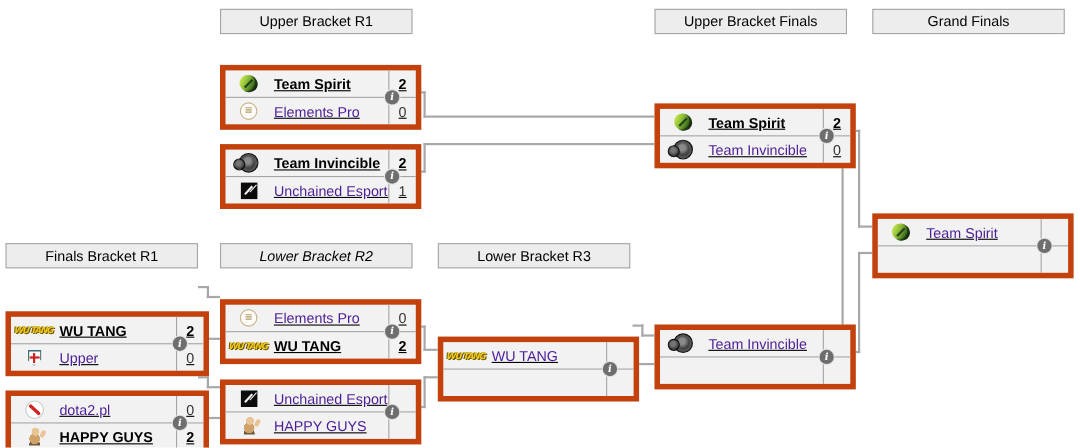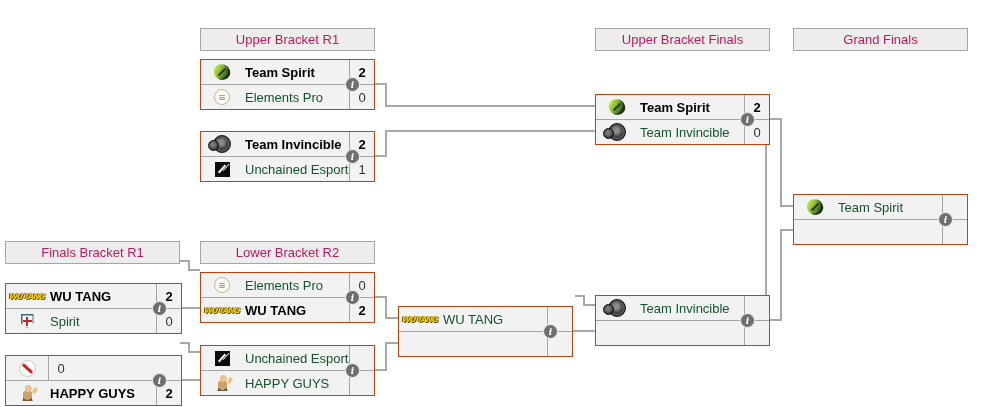--- a/index.html
+++ b/index.html
@@ -1,30 +1,30 @@
 <!DOCTYPE html>
 <html><head>
 <meta charset="utf-8">
 <style>
   html,body{margin:0;padding:0;background:#fff;}
   #stage{position:relative;width:982px;height:407px;background:#fff;
          font-family:"Liberation Sans",sans-serif;overflow:hidden;}
 
   
   .bhead{position:absolute;width:173px;height:21px;line-height:21px;text-align:center;
-         background:#ededed;border:1px solid #a5a5a5;font-size:13px;color:#be185d;z-index:2;margin-top:20px;}
+         background:#ededed;border:1px solid #a5a5a5;font-size:13px;color:#000000;z-index:2;}
 
   
   .ln{position:absolute;background:#a8a8a8;z-index:1;}
 
   
-  .match{position:absolute;width:173px;background:#f2f2f2;border:1px solid #c2410c;z-index:2;}
+  .match{position:absolute;width:173px;background:#f2f2f2;border:5px solid #c2410c;z-index:2;text-decoration:underline;}
   .row{display:flex;align-items:center;height:24px;}
   .row + .row{border-top:1px solid #a5a5a5;}
-  .tname{flex:1;font-size:13px;color:#14532d;padding-left:2px;white-space:nowrap;overflow:hidden;}
+  .tname{flex:1;font-size:13px;color:#4c1d95;padding-left:2px;white-space:nowrap;overflow:hidden;}
   .row[data-winner="true"] .tname,
   .row[data-winner="true"] .tscore{font-weight:bold;color:#000;}
   .tscore{width:24px;align-self:stretch;display:flex;align-items:center;justify-content:center;
           border-left:1px solid #a5a5a5;font-size:13px;color:#333;}
   .info{position:absolute;width:13px;height:13px;border-radius:50%;background:#6e6e6e;color:#fff;
         font:bold italic 9px "DejaVu Serif",serif;display:flex;align-items:center;justify-content:center;
         right:15px;top:18px;z-index:4;box-shadow:0 0 0 1px #e3e3e3;cursor:pointer;}
 
   
   .logo{width:42px;height:100%;flex-shrink:0;position:relative;
@@ -77,21 +77,22 @@
 </style>
 </head>
 <body>
 
 <div id="stage">
 
   <div class="bhead" style="left:200px;top:8px;">Upper Bracket R1</div>
   <div class="bhead" style="left:595px;top:8px;">Upper Bracket Finals</div>
   <div class="bhead" style="left:793px;top:8px;">Grand Finals</div>
   <div class="bhead" style="left:5px;top:221px;">Finals Bracket R1</div>
-  <div class="bhead" style="left:200px;top:221px;">Lower Bracket R2</div>
+  <div class="bhead" style="left:200px;top:221px;font-style:italic;">Lower Bracket R2</div>
+  <div class="bhead" style="left:398px;top:221px;">Lower Bracket R3</div>
 
   <div class="ln" style="left:375px;top:83px;width:12px;height:2px;"></div>
   <div class="ln" style="left:385px;top:83px;width:2px;height:24px;"></div>
   <div class="ln" style="left:385px;top:105px;width:210px;height:2px;"></div>
 
   <div class="ln" style="left:375px;top:155px;width:12px;height:2px;"></div>
   <div class="ln" style="left:385px;top:130px;width:2px;height:27px;"></div>
   <div class="ln" style="left:385px;top:130px;width:210px;height:2px;"></div>
 
   <div class="ln" style="left:770px;top:118px;width:12px;height:2px;"></div>
@@ -186,29 +187,30 @@
   </div>
 
   <div class="match" style="left:5px;top:283px;width:175px;">
     <div class="row" data-winner="true">
       <span class="logo" data-logo="wu-tang"></span>
       <span class="tname">WU TANG</span>
       <span class="tscore">2</span>
     </div>
     <div class="row" data-winner="false">
       <span class="logo" data-logo="espada"></span>
-      <span class="tname">Spirit</span>
+      <span class="tname">Upper</span>
       <span class="tscore">0</span>
     </div>
     <span class="info">i</span>
   </div>
 
   <div class="match" style="left:5px;top:355px;width:175px;">
     <div class="row" data-winner="false">
       <span class="logo" data-logo="dota2-pl"></span>
+      <span class="tname">dota2.pl</span>
       <span class="tscore">0</span>
     </div>
     <div class="row" data-winner="true">
       <span class="logo" data-logo="happy-guys"></span>
       <span class="tname">HAPPY GUYS</span>
       <span class="tscore">2</span>
     </div>
     <span class="info">i</span>
   </div>
 

